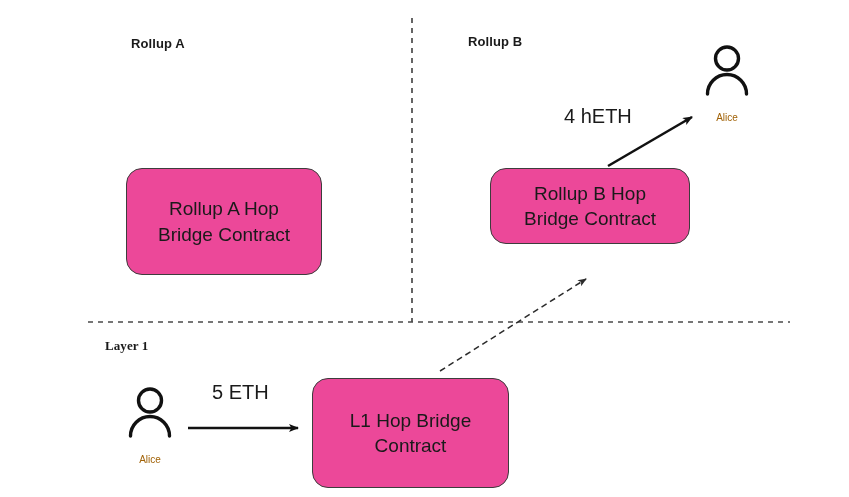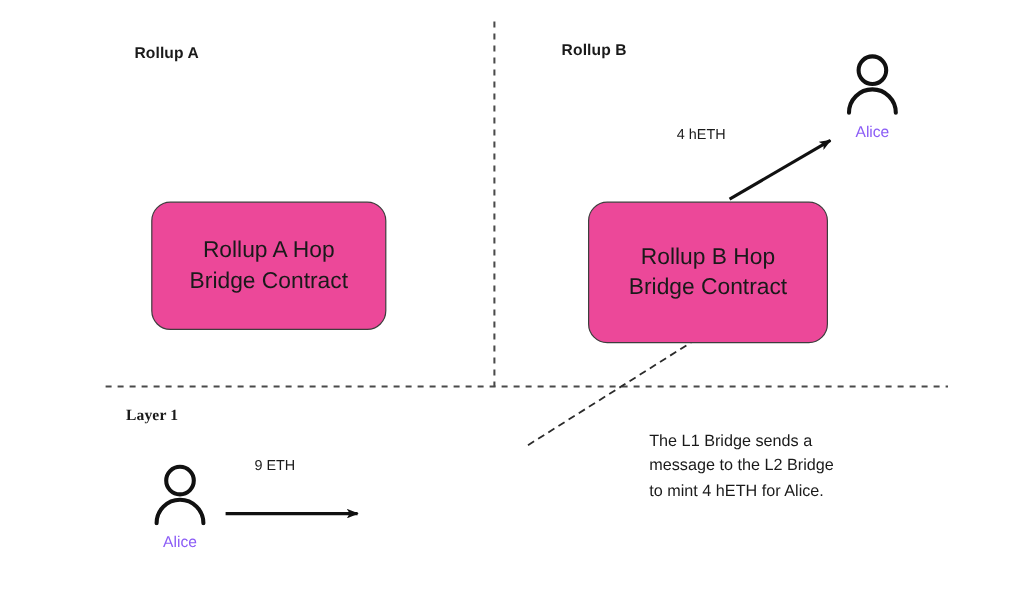--- a/index.html
+++ b/index.html
@@ -26,21 +26,21 @@
     height: 497px;
   }
   .zone-label {
     position: absolute;
     font-size: 13px;
     font-weight: bold;
     color: #1a1a1a;
     letter-spacing: 0.1px;
     white-space: nowrap;
   }
-  #zone-label-rollup-a { left: 100px; top: 36px; padding-left: 12px; }
+  #zone-label-rollup-a { left: 119px; top: 36px; padding-left: 12px; }
   #zone-label-rollup-b { left: 432px; top: 34px; margin-left: 36px; }
   #zone-label-layer1   { left: 105px; top: 338px; font-family: Liberation Serif, serif; }
 
   .node-box {
     position: absolute;
     box-sizing: border-box;
     border: 1.6px solid #3d3d3d;
     border-radius: 16px;
     background: #ec4899;
     display: flex;
@@ -49,47 +49,47 @@
     text-align: center;
   }
   .node-box .node-text {
     font-size: 19px;
     line-height: 1.32;
     color: #1a1a1a;
     padding: 0 10px;
     white-space: pre-line;
   }
   #box-rollup-a { left: 126px; top: 168px; width: 196px; height: 107px; }
-  #box-rollup-b { left: 490px; top: 168px; width: 200px; height: 118px; }
+  #box-rollup-b { left: 490px; top: 168px; width: 200px; height: 76px; }
   #box-l1       { left: 312px; top: 378px; width: 197px; height: 110px; }
 
   .edge-label {
     position: absolute;
-    font-size: 12px;
+    font-size: 20px;
     color: #1a1a1a;
     white-space: nowrap;
   }
   #label-4heth { left: 564px; top: 105px; }
   #label-4eth  { left: 212px; top: 381px; }
 
   .person {
     position: absolute;
     width: 54px;
     text-align: center;
   }
   .person .person-glyph {
     display: block;
     width: 54px;
     height: 52px;
   }
   .person .person-name {
     display: block;
-    font-size: 13px;
-    color: #8b5cf6;
-    margin-top: 6px;
+    font-size: 10px;
+    color: #a16207;
+    margin-top: 16px;
   }
   #person-alice-rollup-b { left: 700px; top: 44px; }
   #person-alice-layer1   { left: 123px; top: 386px; }
 
   #annotation-note {
     position: absolute;
     left: 541px;
     top: 358px;
     width: 205px;
     font-size: 13.5px;
@@ -133,38 +133,39 @@
   <div class="node-box" id="box-rollup-a">
     <span class="node-text">Rollup A Hop
 Bridge Contract</span>
   </div>
 
   <div class="node-box" id="box-rollup-b">
     <span class="node-text">Rollup B Hop
 Bridge Contract</span>
   </div>
 
+  <div class="node-box" id="box-l1">
+    <span class="node-text">L1 Hop Bridge
+Contract</span>
+  </div>
 
   <div class="edge-label" id="label-4heth">4 hETH</div>
 
-  <div class="edge-label" id="label-4eth">9 ETH</div>
+  <div class="edge-label" id="label-4eth">5 ETH</div>
 
   <div class="person" id="person-alice-rollup-b">
     <svg class="person-glyph" viewBox="0 0 54 52" xmlns="http://www.w3.org/2000/svg">
       <circle cx="27" cy="14.5" r="11.5" fill="none" stroke="#111111" stroke-width="3.4"></circle>
       <path d="M7.5 50 A19.5 19.5 0 0 1 46.5 50" fill="none" stroke="#111111" stroke-width="3.4" stroke-linecap="round"></path>
     </svg>
     <span class="person-name">Alice</span>
   </div>
 
   <div class="person" id="person-alice-layer1">
     <svg class="person-glyph" viewBox="0 0 54 52" xmlns="http://www.w3.org/2000/svg">
       <circle cx="27" cy="14.5" r="11.5" fill="none" stroke="#111111" stroke-width="3.4"></circle>
       <path d="M7.5 50 A19.5 19.5 0 0 1 46.5 50" fill="none" stroke="#111111" stroke-width="3.4" stroke-linecap="round"></path>
     </svg>
     <span class="person-name">Alice</span>
   </div>
 
-  <div id="annotation-note">The L1 Bridge sends a
-message to the L2 Bridge
-to mint 4 hETH for Alice.</div>
 
 </div>
 
 </body></html>

